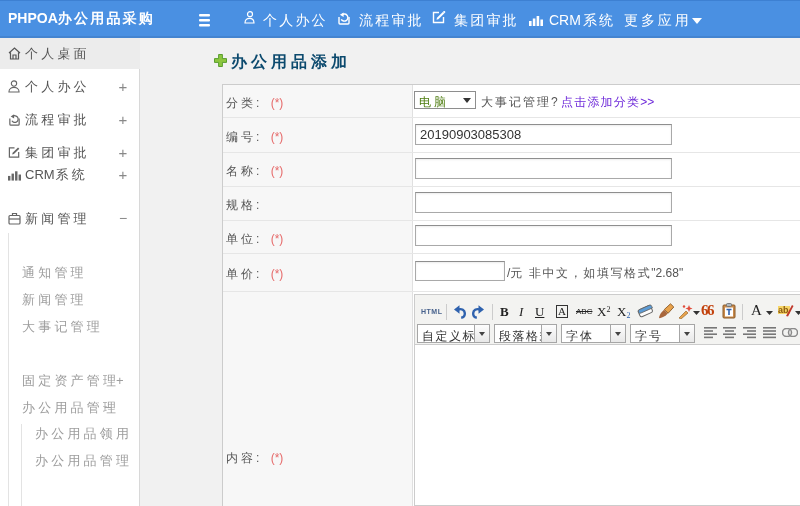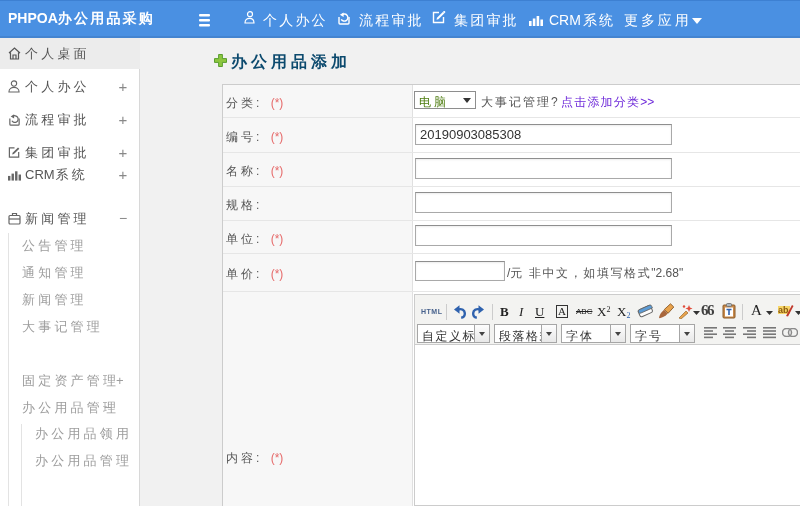--- a/index.html
+++ b/index.html
@@ -126,23 +126,20 @@
   </div>
   <div class="sitem" style="top:164px">
     <svg width="13" height="13" viewBox="0 0 13 13">
         <rect x="1" y="3.5" width="11" height="8.5" rx="1" fill="none" stroke="#666" stroke-width="1.2"></rect>
         <path d="M4.5 3.5 L4.5 1.5 L8.5 1.5 L8.5 3.5" fill="none" stroke="#666" stroke-width="1.2"></path>
         <path d="M1 7 L12 7" stroke="#666" stroke-width="1.2"></path>
       </svg>
     <span class="txt">新闻管理</span>
       <span class="plus" style="font-size:14px">−</span>
   </div>
-  <div class="sub" style="top:194px">
-      <span class="txt" style="position:absolute;left:22px">公告管理</span>
-    </div>
   <div class="sub" style="top:221px">
       <span class="txt" style="position:absolute;left:22px">通知管理</span>
     </div>
   <div class="sub" style="top:248px">
       <span class="txt" style="position:absolute;left:22px">新闻管理</span>
     </div>
   <div class="sub" style="top:275px">
       <span class="txt" style="position:absolute;left:22px">大事记管理</span>
     </div>
   <div class="sub" style="top:329px">
@@ -255,21 +252,21 @@
   </svg>
 
   <svg class="abs" style="left:263px;top:9px" width="15" height="15" viewBox="0 0 15 15">
     <path d="M1 14 L8 7 L10 9 L3 15 Z" fill="#e8a24c" stroke="#9a6a30" stroke-width="0.7"></path>
     <path d="M11 1 L12 3.5 L14.5 4.5 L12 5.5 L11 8 L10 5.5 L7.5 4.5 L10 3.5 Z" fill="#e04b3a"></path>
     <circle cx="6" cy="2.5" r="1.2" fill="#e04b3a"></circle>
   </svg>
   <svg class="abs" style="left:278px;top:16px" width="7" height="4" viewBox="0 0 7 4">
       <path d="M0 0 L7 0 L3.5 4 Z" fill="#333"></path>
     </svg>
-  <span class="ticon serif" style="left:286px;top:7px;font-weight:bold;letter-spacing:-1.5px;font-size:15px;color:#404040">66</span>
+  <span class="ticon serif" style="left:286px;top:7px;font-weight:bold;letter-spacing:-1.5px;font-size:15px;color:#c2410c">66</span>
 
   <svg class="abs" style="left:307px;top:8px" width="14" height="16" viewBox="0 0 14 16">
     <rect x="1" y="2" width="12" height="13" rx="1" fill="#c98a4b" stroke="#8a5a28" stroke-width="1"></rect>
     <rect x="4.5" y="0.5" width="5" height="3" rx="1" fill="#b0b8bf" stroke="#6a6a6a" stroke-width="0.8"></rect>
     <rect x="3" y="4.5" width="8" height="9" fill="#fff"></rect>
     <path d="M4.5 6.5 L9.5 6.5 M7 6.5 L7 12" stroke="#2f62ae" stroke-width="1.6"></path>
   </svg>
   <div class="tsep" style="left:327px"></div>
   <span class="ticon serif" style="left:336px;top:7px;font-size:15px">A</span>
   <svg class="abs" style="left:351px;top:16px" width="7" height="4" viewBox="0 0 7 4">

